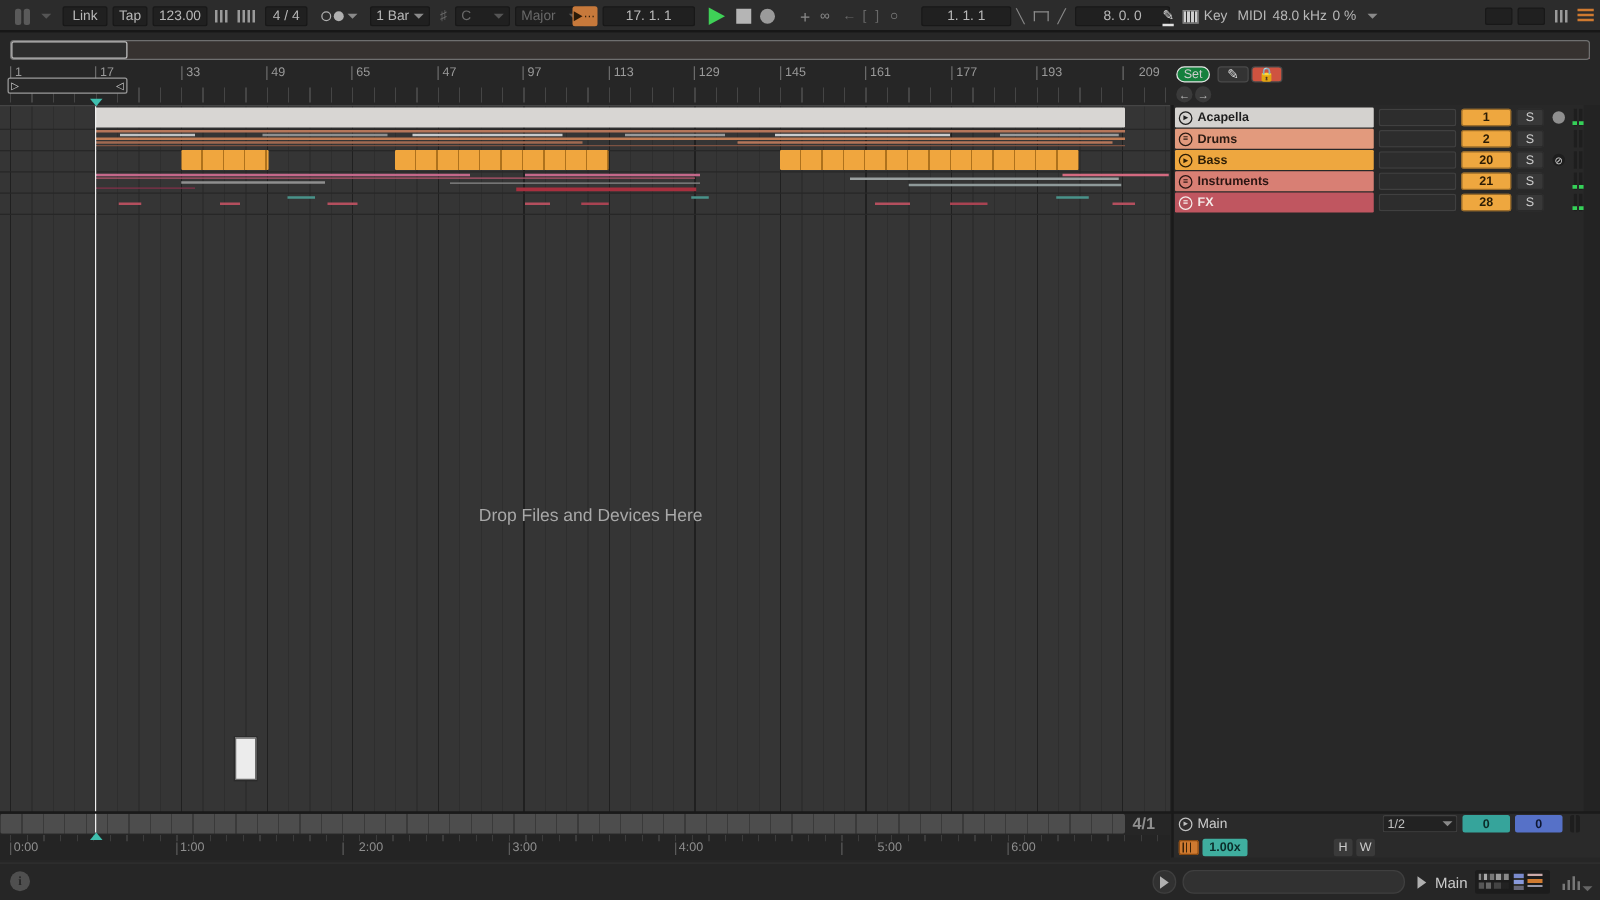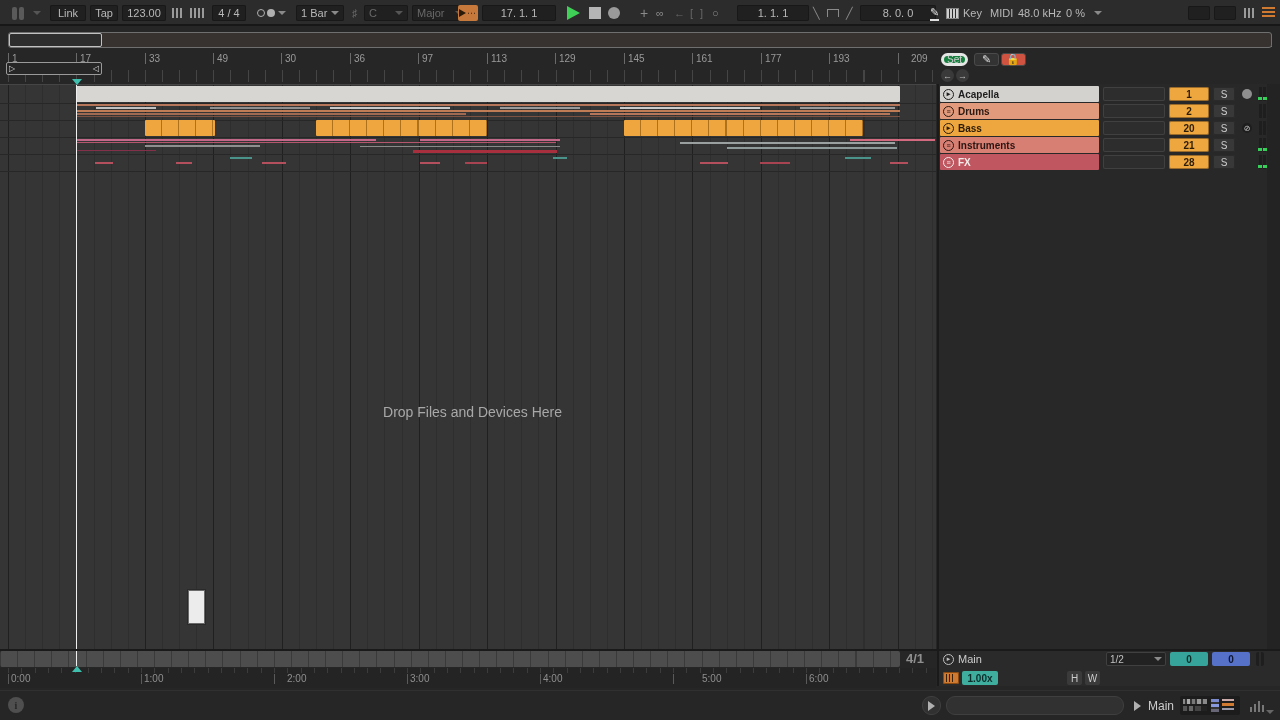--- a/index.html
+++ b/index.html
@@ -31,21 +31,21 @@
     background:#373230; border:1px solid #6f6f6f; border-radius:3px; z-index:5; }
   #overview-viewbox { position:absolute; left:0px; top:0px; width:93px; height:14px;
     background:#2d2d2d; border:1px solid #cicic1; border:1px solid #c1c1c1; border-radius:2px; z-index:8; }
   
   .barlab { position:absolute; top:53px; color:#9a9a9a; font-size:10px; border-left:1px solid #6a6a6a; padding-left:3px; line-height:11px; height:11px; z-index:6; }
   #scrub-ticks { position:absolute; left:8px; top:70px; width:928px; height:12px; z-index:4;
     background-image:repeating-linear-gradient(90deg,#454545 0 1px,transparent 1px 17.11px); }
   #loop-brace { position:absolute; left:6px; top:62px; width:96px; height:13px;
     border:1px solid #9a9a9a; border-radius:2px; color:#d8d8d8; font-size:8px; z-index:7;
     display:flex; justify-content:space-between; align-items:center; padding:0 2px; background:#262626; }
-  .pillbtn { position:absolute; background:#15803d; border:3px solid #e5e5e5; border-radius:8px;
+  .pillbtn { position:absolute; background:#15803d; border:1px solid #e5e5e5; border-radius:8px;
     color:#cccccc; font-size:10px; display:flex; align-items:center; justify-content:center; z-index:6; }
   .sqbtn { position:absolute; background:#333333; border:1px solid #4a4a4a; border-radius:3px;
     color:#dddddd; font-size:11px; display:flex; align-items:center; justify-content:center; z-index:6; }
   #lock-btn { background:#cf5340; color:#30100a; }
   .navbtn { position:absolute; width:13px; height:13px; border-radius:50%; background:#3a3a3a;
     color:#bbbbbb; font-size:9px; display:flex; align-items:center; justify-content:center; z-index:6; }
   
   #arr-area { position:absolute; left:0; top:84px; width:936px; height:566px; z-index:1;
     background:#353535;
     background-image:
@@ -396,22 +396,22 @@
       <span style="width:2px;height:11px;background:#777"></span>
       <span style="width:2px;height:7px;background:#777"></span>
     </div>
     <div style="position:absolute;left:1266px;top:13px"><span class="caret" style="border-top-color:#666"></span></div>
   </div>
 
 <span class="barlab" style="left: 8px;">1</span>
     <span class="barlab" style="left: 76px;">17</span>
     <span class="barlab" style="left: 145px;">33</span>
     <span class="barlab" style="left: 213px;">49</span>
-    <span class="barlab" style="left: 281px;">30</span>
-    <span class="barlab" style="left: 350px;">36</span>
+    <span class="barlab" style="left: 281px;">65</span>
+    <span class="barlab" style="left: 350px;">47</span>
     <span class="barlab" style="left: 418px;">97</span>
     <span class="barlab" style="left: 487px;">113</span>
     <span class="barlab" style="left: 555px;">129</span>
     <span class="barlab" style="left: 624px;">145</span>
     <span class="barlab" style="left: 692px;">161</span>
     <span class="barlab" style="left: 761px;">177</span>
     <span class="barlab" style="left: 829px;">193</span>
     <span class="barlab" style="left: 898px; padding-left: 12px;">209</span>
     <span class="timelab" style="left: 8px;">0:00</span>
     <span class="timelab" style="left: 141px;">1:00</span>

